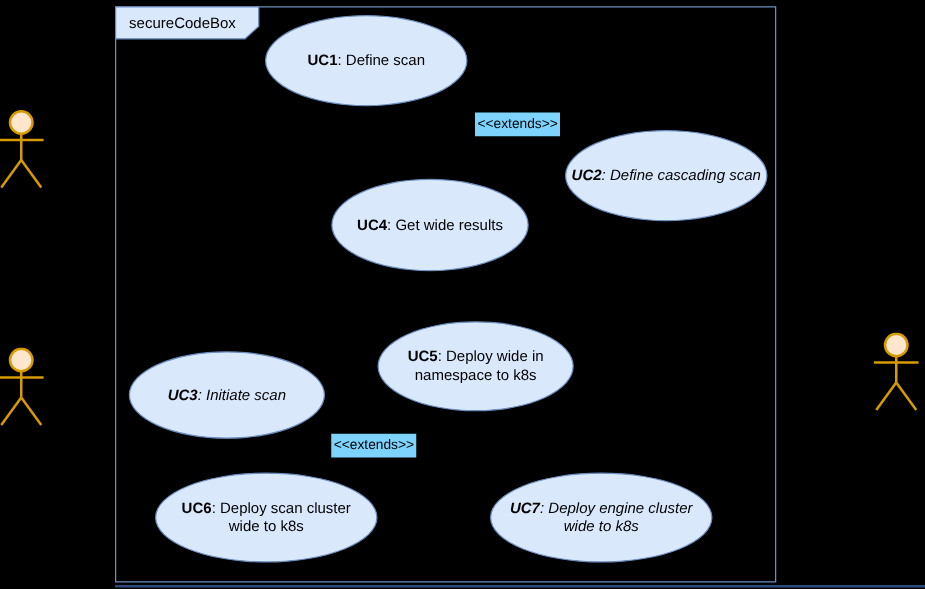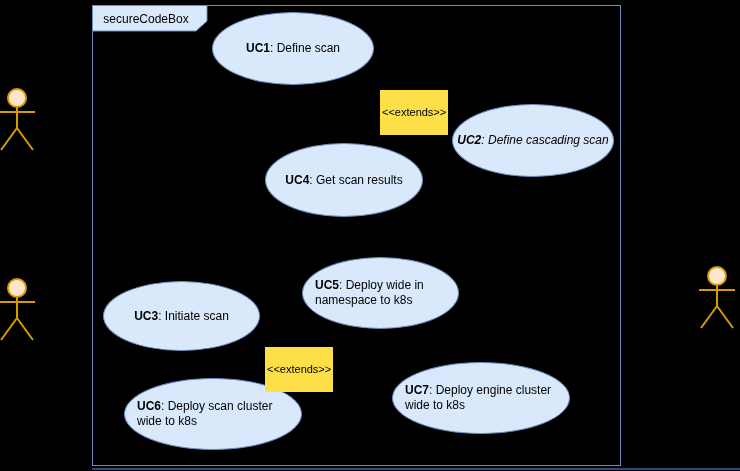--- a/index.html
+++ b/index.html
@@ -28,35 +28,36 @@
     fill:#000000;
   }
   .usecase {
     position:absolute;
     background:#dae8fc;
     border:1.5px solid #6c8ebf;
     border-radius:50%;
     display:flex;
     align-items:center;
     justify-content:center;
+    text-align:center;
     font-size:12px;
     color:#000000;
     line-height:15px;
     padding:0 12px;
     box-sizing:border-box;
   }
   .usecase.nowrap { white-space:nowrap; padding:0 2px; }
   .uc-id { font-weight:bold; }
   .stereotype {
     position:absolute;
-    background:#fde047;
+    background:#7dd3fc;
     color:#000000;
     font-size:11px;
     line-height:13px;
-    padding:16px 2px;
+    padding:3px 2px;
     white-space:nowrap;
   }
   .actor-svg {
     position:absolute;
     width:36px; height:66px;
   }
   .actor-svg line, .actor-svg circle {
     stroke:#d79b00;
     stroke-width:2;
     fill:none;
@@ -81,36 +82,36 @@
 
 <div class="usecase nowrap" style="left:212px; top:12px; width:162px; height:73px;">
   <div><span class="uc-id">UC1</span><span>: Define scan</span></div>
 </div>
 
 <div class="usecase nowrap" style="left:452px; top:104px; width:162px; height:73px;font-style:italic;">
   <div><span class="uc-id">UC2</span><span>: Define cascading scan</span></div>
 </div>
 
 <div class="usecase nowrap" style="left:265px; top:143px; width:158px; height:74px;">
-  <div><span class="uc-id">UC4</span><span>: Get scan results</span></div>
+  <div><span class="uc-id">UC4</span><span>: Get wide results</span></div>
 </div>
 
 <div class="usecase" style="left:302px; top:257px; width:157px; height:72px;">
   <div><span class="uc-id">UC5</span><span>: Deploy wide in namespace to k8s</span></div>
 </div>
 
-<div class="usecase nowrap" style="left:103px; top:281px; width:157px; height:70px;">
+<div class="usecase nowrap" style="left:103px; top:281px; width:157px; height:70px;font-style:italic;">
   <div><span class="uc-id">UC3</span><span>: Initiate scan</span></div>
 </div>
 
 <div class="usecase" style="left:124px; top:378px; width:178px; height:72px;">
   <div><span class="uc-id">UC6</span><span>: Deploy scan cluster wide to k8s</span></div>
 </div>
 
-<div class="usecase" style="left:392px; top:362px; width:178px; height:72px;">
+<div class="usecase" style="left:392px; top:378px; width:178px; height:72px;font-style:italic;">
   <div><span class="uc-id">UC7</span><span>: Deploy engine cluster wide to k8s</span></div>
 </div>
 
 <div class="stereotype" style="left:380px; top:90px;">&lt;&lt;extends&gt;&gt;</div>
 
 <div class="stereotype" style="left:265px; top:347px;">&lt;&lt;extends&gt;&gt;</div>
 
 <svg class="actor-svg" style="left:-1px; top:88px;" viewBox="0 0 36 66">
   <circle cx="18" cy="10" r="9"></circle>
   <line x1="18" y1="19" x2="18" y2="40"></line>

